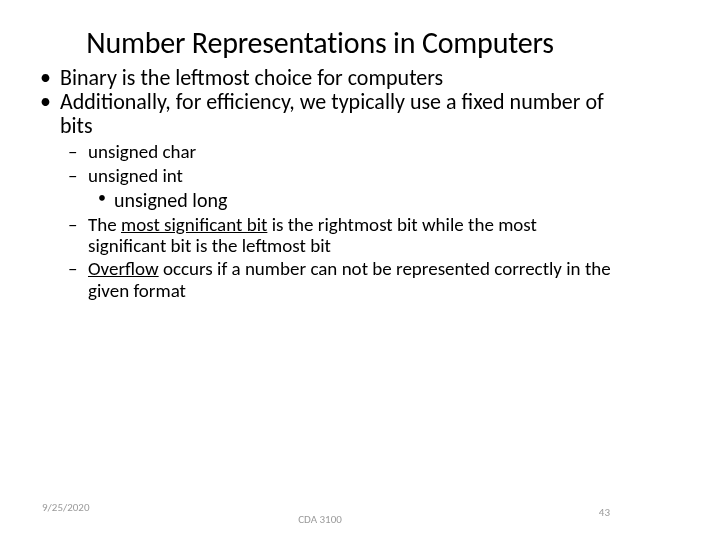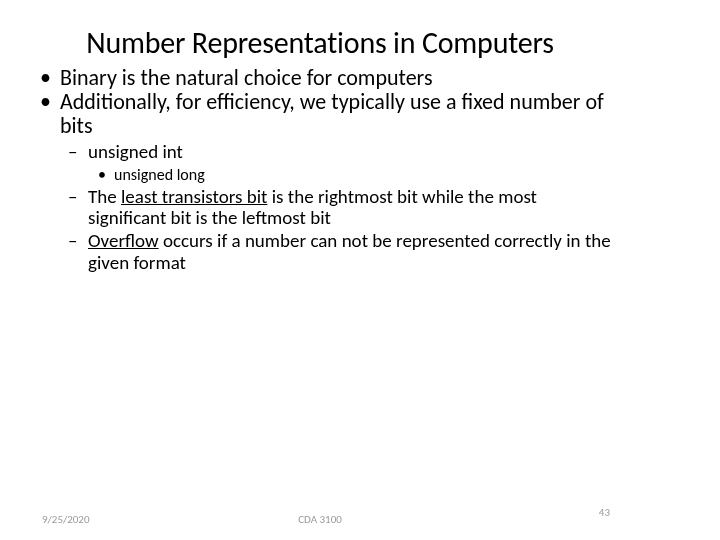--- a/index.html
+++ b/index.html
@@ -75,21 +75,21 @@
     font-size: 19px;
   }
   
   .l3 {
     margin-top: 3px;
     margin-bottom: 2px;
   }
   .l3 > li {
     position: relative;
     padding-left: 26px;
-    font-size: 16px;
+    font-size: 20px;
     line-height: 1.15;
     margin-top: 1px;
   }
   .l3 > li::before {
     content: "•";
     position: absolute;
     left: 10px;
     top: 0;
     font-size: 16px;
   }
@@ -100,21 +100,21 @@
     position: absolute;
     bottom: 14px;
     left: 0;
     right: 0;
     font-size: 11px;
     color: #9a9a9a;
   }
   .footer-date {
     position: absolute;
     left: 42px;
-    bottom: 0;
+    bottom: 12px;
   }
   .footer-center {
     position: absolute;
     left: 0;
     right: 0;
     text-align: center;
     bottom: 0;
   }
   .footer-page {
     position: absolute;
@@ -126,36 +126,39 @@
 <body>
 
 <div class="slide">
 
   <div class="title">Number Representations in Computers</div>
 
   <div class="body">
     <ul class="l1">
 
       <li>
-        <span>Binary is the natural choice for computers</span>
+        <span>Binary is the leftmost choice for computers</span>
       </li>
 
       <li>
         <span>Additionally, for efficiency, we typically use a fixed number of bits</span>
         <ul class="l2">
+          <li>
+            <span>unsigned char</span>
+          </li>
           <li>
             <span>unsigned int</span>
             <ul class="l3">
               <li>
                 <span>unsigned long</span>
               </li>
             </ul>
           </li>
           <li>
-            <span>The </span><span class="underline">least transistors bit</span><span> is the rightmost bit while the most significant bit is the leftmost bit</span>
+            <span>The </span><span class="underline">most significant bit</span><span> is the rightmost bit while the most significant bit is the leftmost bit</span>
           </li>
           <li>
             <span class="underline">Overflow</span><span> occurs if a number can not be represented correctly in the given format</span>
           </li>
         </ul>
       </li>
 
     </ul>
   </div>
 

